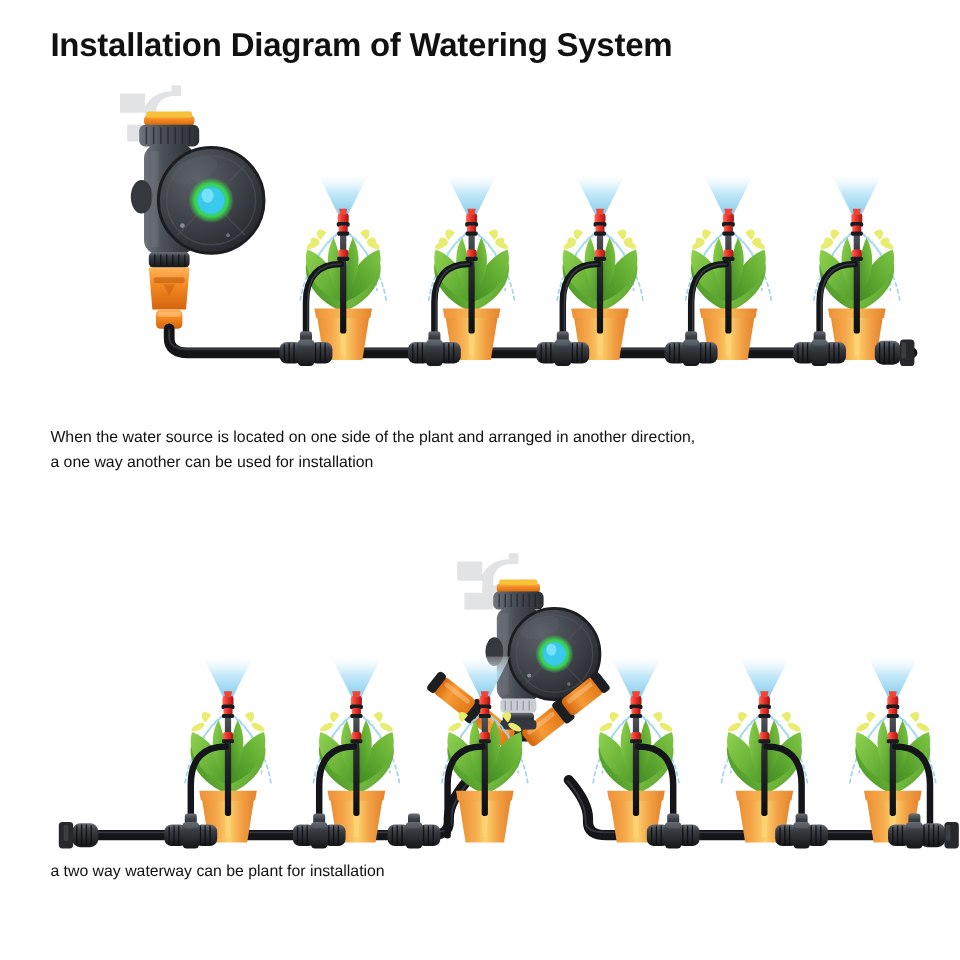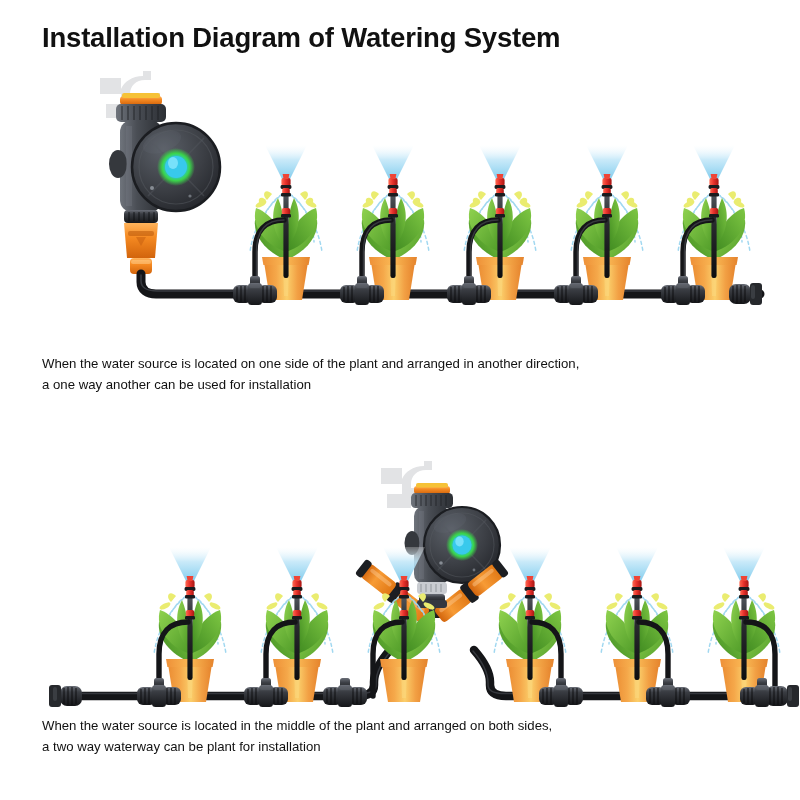--- a/index.html
+++ b/index.html
@@ -579,17 +579,16 @@
       <use href="#d2-plant-r" x="637" y="218"></use>
       <use href="#d2-plant-r" x="744" y="218"></use>
       <use href="#d2-tee" x="561" y="246"></use>
       <use href="#d2-tee" x="668" y="246"></use>
       <use href="#d2-tee" x="762" y="246"></use>
       <use href="#d2-endcap-r" x="790" y="246"></use>
     </svg>
   </div>
 
   <div class="caption" id="caption-2">
-    <span class="cline">When the water source is located in the middle of the plant and arranged on both sides,</span>
     <span class="cline">a two way waterway can be plant for installation</span>
   </div>
 
 </div>
 
 </body></html>

